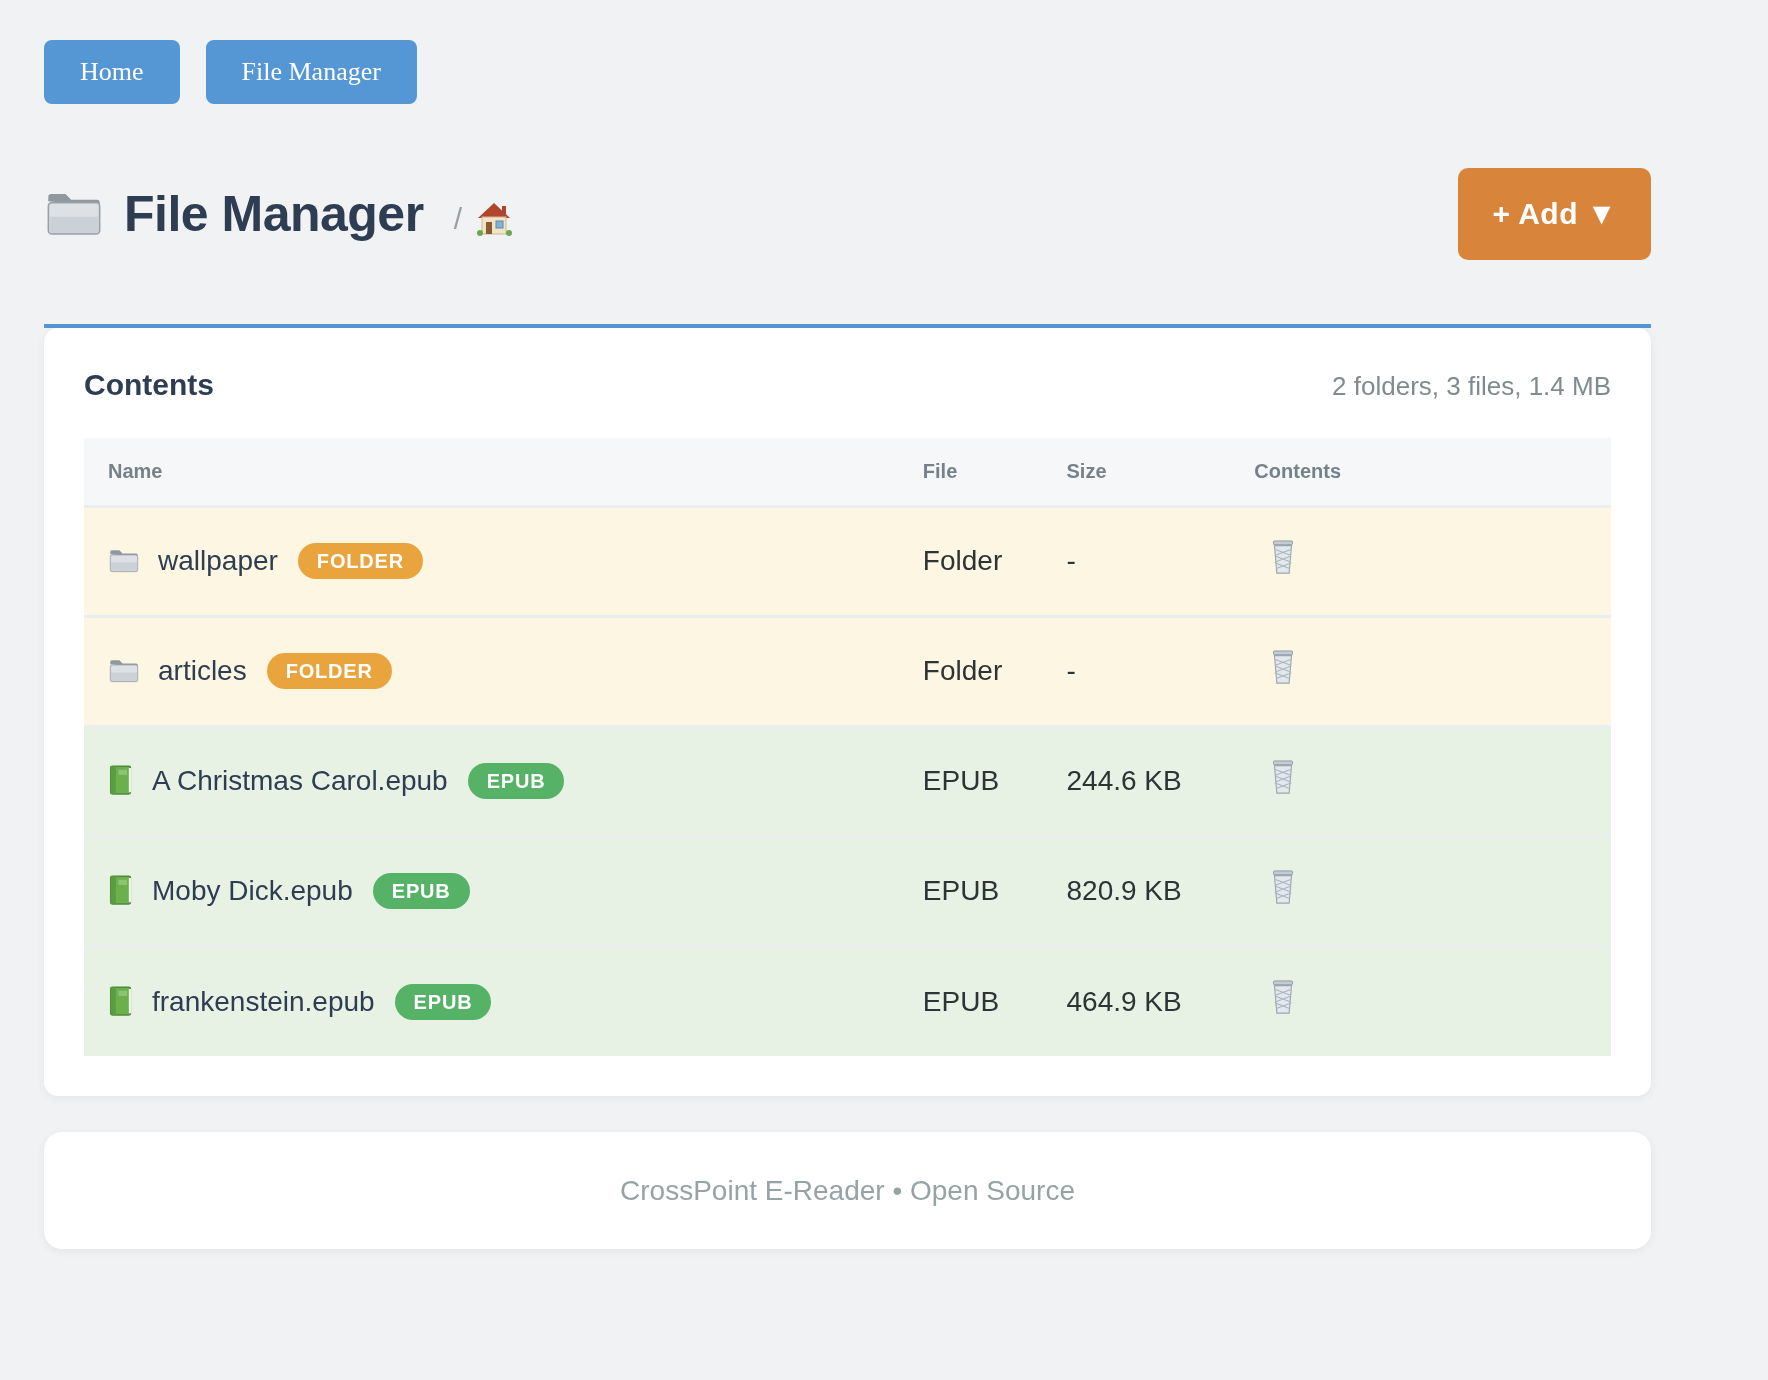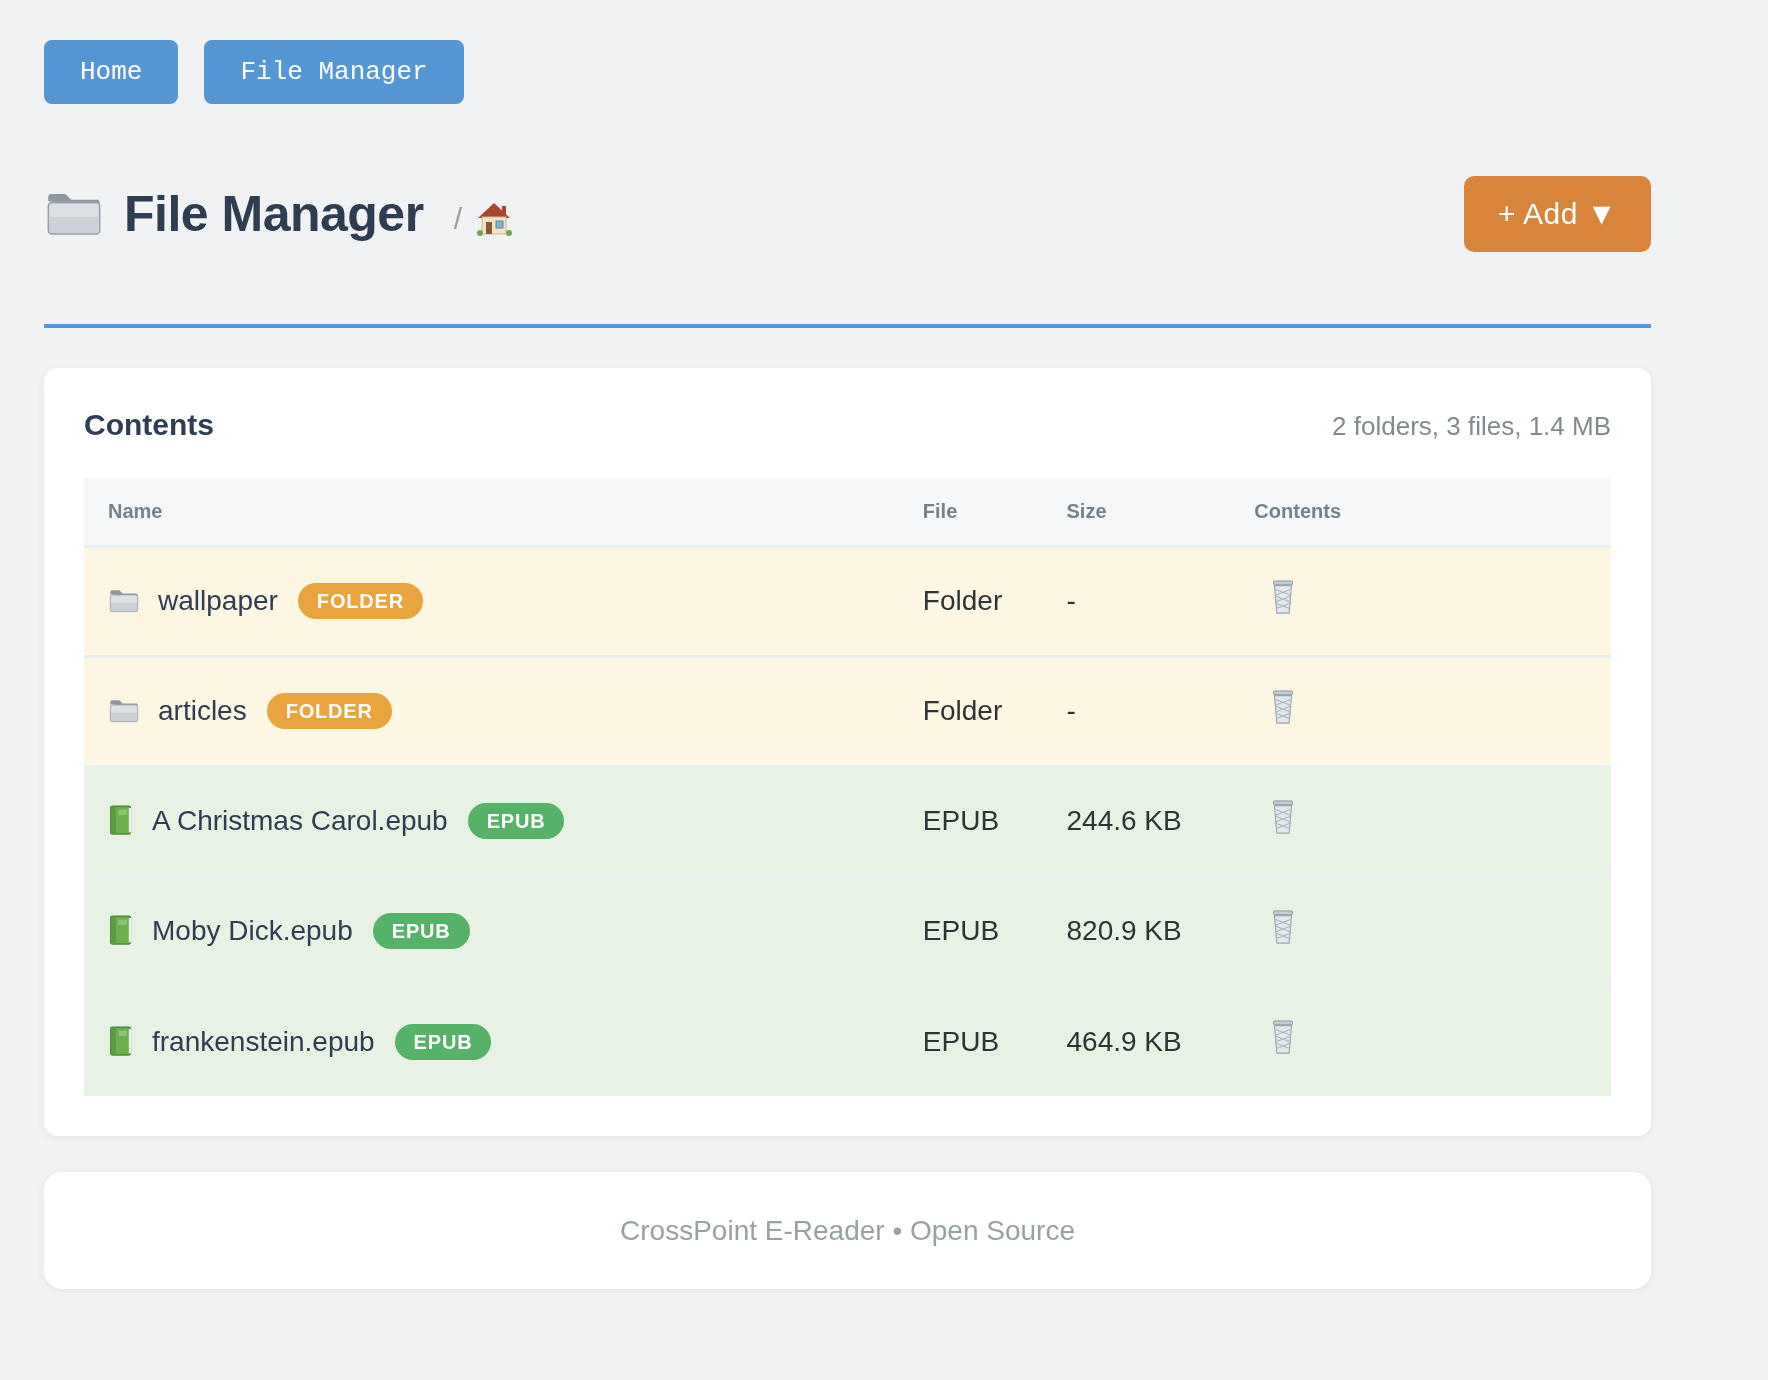--- a/index.html
+++ b/index.html
@@ -10,43 +10,43 @@
     color: #2e3d52;
     overflow: hidden;
   }
   .page { width: 1607px; margin-left: 44px; padding-top: 40px; }
 
   
   .nav-row { display: flex; gap: 26px; }
   .nav-btn {
     background: #5596d4; color: #fff; border: none; cursor: pointer;
     height: 64px; padding: 16px 36px; border-radius: 8px;
-    font-size: 26px; font-family: Liberation Mono, monospace;
+    font-size: 26px; font-family: Liberation Serif, serif;
   }
 
   
   .title-row { display: flex; align-items: center; margin-top: 70px; height: 80px; }
   .title-folder { width: 60px; height: 52px; margin-right: 20px; flex: none; }
   h1.page-title { font-size: 50px; font-weight: 700; color: #2e3d52; letter-spacing: -0.5px; }
   .breadcrumb { display: flex; align-items: center; margin-left: 30px; margin-top: 10px; }
   .crumb-sep { color: #9aa0a6; font-size: 30px; margin-right: 14px; }
   .house { width: 36px; height: 36px; cursor: pointer; }
 
   .add-btn {
     margin-left: auto; background: #d8843a; color: #fff; border: none; cursor: pointer;
-    height: 76px; padding: 0 34px; border-radius: 10px;
-    font-size: 30px; font-weight: 400; font-family: "Liberation Sans", sans-serif;
+    height: 92px; padding: 0 34px; border-radius: 10px;
+    font-size: 30px; font-weight: 700; font-family: "Liberation Sans", sans-serif;
     letter-spacing: 0.5px;
   }
 
   .blue-divider { height: 4px; background: #5596d4; border: none; margin-top: 70px; }
 
   
   .card {
-    background: #fff; border-radius: 14px; margin-top: 40px; padding: 40px;
+    background: #fff; border-radius: 14px; padding: 40px;
     box-shadow: 0 2px 8px rgba(40,50,60,0.07);
   }
   .card-head { display: flex; justify-content: space-between; align-items: baseline; }
   .contents-heading { font-size: 30px; font-weight: 700; color: #2e3d52; }
   .contents-summary { font-size: 26px; color: #808b8d; }
 
   table.files { width: 100%; border-collapse: collapse; margin-top: 36px; table-layout: fixed; }
   col.c-name { width: 835px; } col.c-type { width: 143px; }
   col.c-size { width: 187px; } col.c-actions { width: 355px; }
   thead tr { background: #f5f7f9; }

